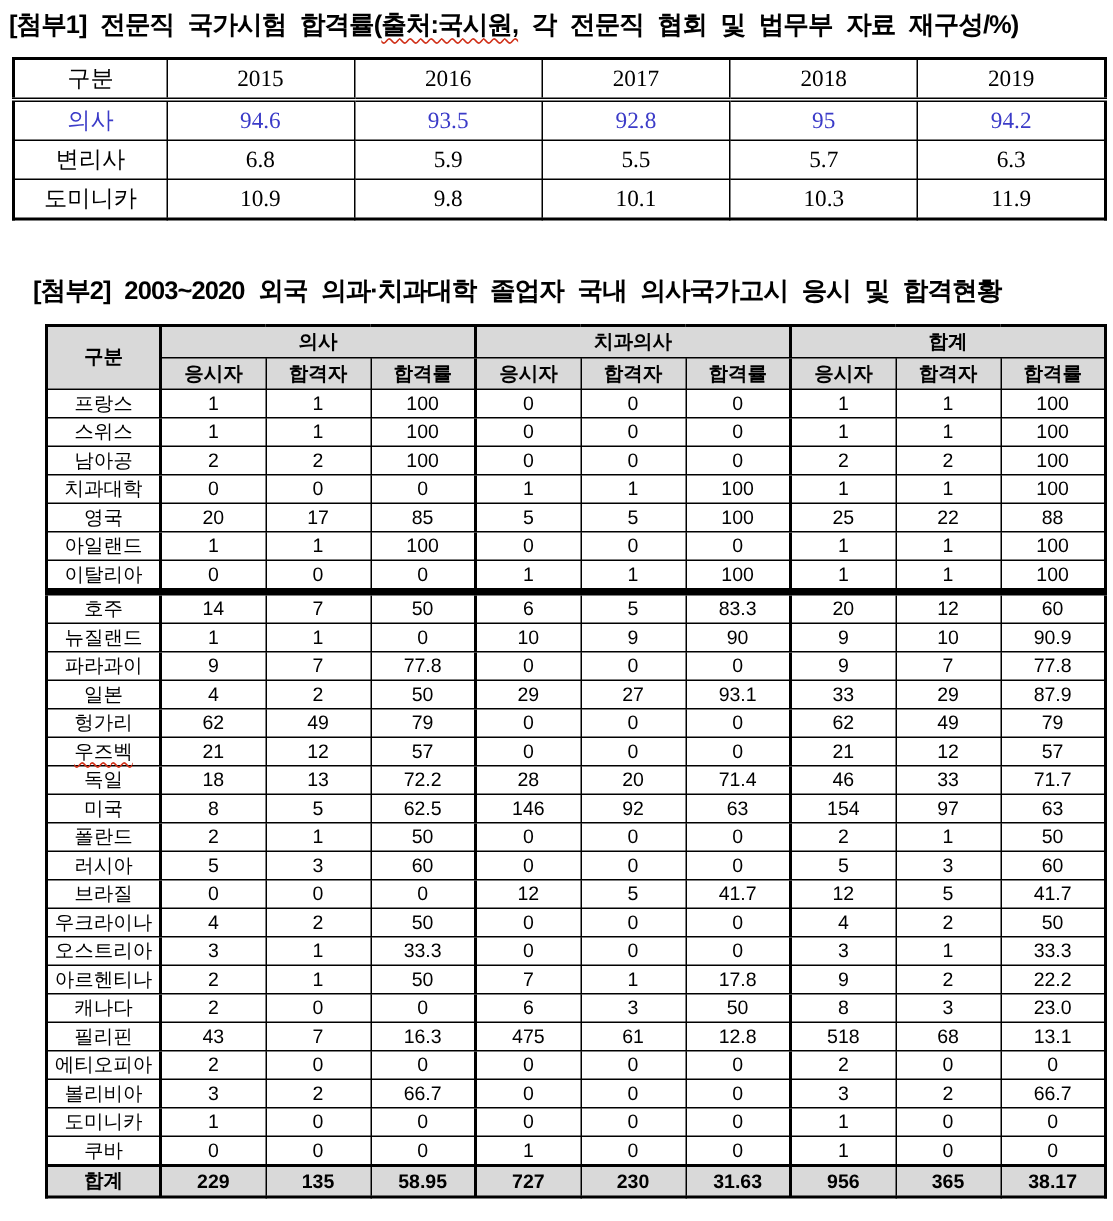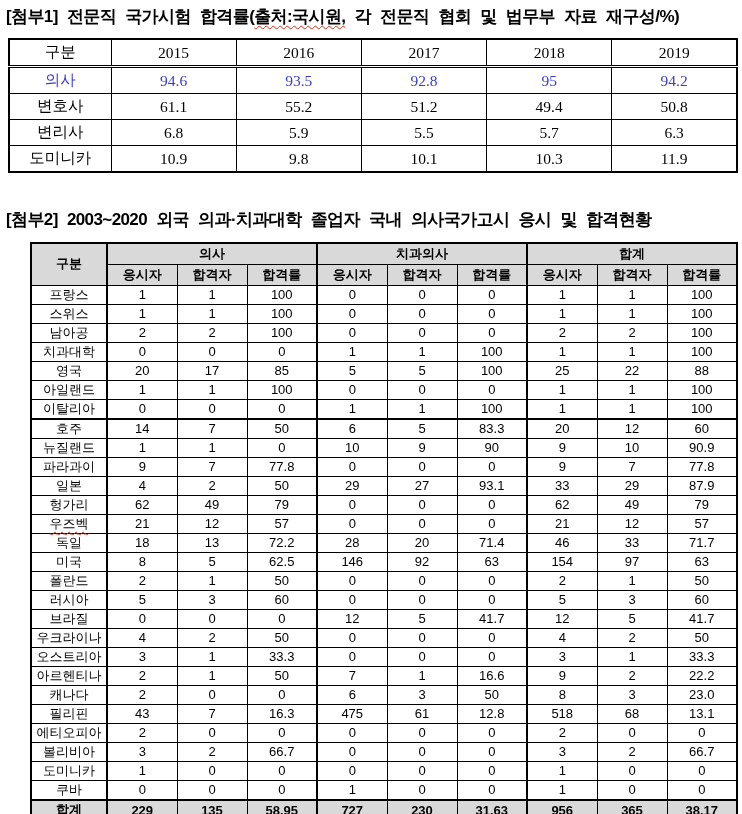--- a/index.html
+++ b/index.html
@@ -24,32 +24,32 @@
   table{border-collapse:collapse;}
   #t1{
     margin:11px 0 0 2px;width:730px;table-layout:fixed;
     font-family:"Liberation Serif","DejaVu Serif",serif;
     font-size:15.5px;border:2px solid #000;
   }
   #t1 td{border:1px solid #000;text-align:center;height:25px;padding:0;}
   #t1 tr.hdr td{border-bottom:3px double #000;}
   #t1 tr.hl td{color:#3b3bc8;}
   
-  #title2{margin-top:36px;}
+  #title2{margin-top:36px;margin-left:16px;}
   #t2{
     margin:11px 0 0 24px;width:708px;table-layout:fixed;
     font-size:13px;border:2px solid #000;
   }
   #t2 th{
     background:#d9d9d9;border:1px solid #000;font-weight:bold;
     height:20px;padding:0;font-size:13px;
   }
   #t2 td{border:1px solid #000;text-align:center;height:17px;padding:0;}
   #t2 .gsep{border-right:2px solid #000;}
-  #t2 tr.thick td{border-top:2px solid #000000;}
+  #t2 tr.thick td{border-top:5px solid #000000;}
   #t2 tr.total td{background:#d9d9d9;font-weight:bold;border-top:2px solid #000;height:19px;}
 </style>
 </head>
 <body>
 
 <div class="page">
 
   <div class="doc-title">
     <span>[첨부1] 전문직 국가시험 합격률(</span><span class="squig">출처:국시원,</span><span> 각 전문직 협회 및 법무부 자료 재구성/%)</span>
   </div>
@@ -72,28 +72,20 @@
           <td>2018</td>
           <td>2019</td>
         </tr>
         <tr class="hl">
           <td>의사</td>
           <td>94.6</td>
           <td>93.5</td>
           <td>92.8</td>
           <td>95</td>
           <td>94.2</td>
-        </tr>
-        <tr>
-          <td>변호사</td>
-          <td>61.1</td>
-          <td>55.2</td>
-          <td>51.2</td>
-          <td>49.4</td>
-          <td>50.8</td>
         </tr>
         <tr>
           <td>변리사</td>
           <td>6.8</td>
           <td>5.9</td>
           <td>5.5</td>
           <td>5.7</td>
           <td>6.3</td>
         </tr>
         <tr>
@@ -384,21 +376,21 @@
           <td>1</td>
           <td>33.3</td>
         </tr>
         <tr>
           <td class="gsep"><span>아르헨티나</span></td>
           <td>2</td>
           <td>1</td>
           <td class="gsep">50</td>
           <td>7</td>
           <td>1</td>
-          <td class="gsep">16.6</td>
+          <td class="gsep">17.8</td>
           <td>9</td>
           <td>2</td>
           <td>22.2</td>
         </tr>
         <tr>
           <td class="gsep"><span>캐나다</span></td>
           <td>2</td>
           <td>0</td>
           <td class="gsep">0</td>
           <td>6</td>

